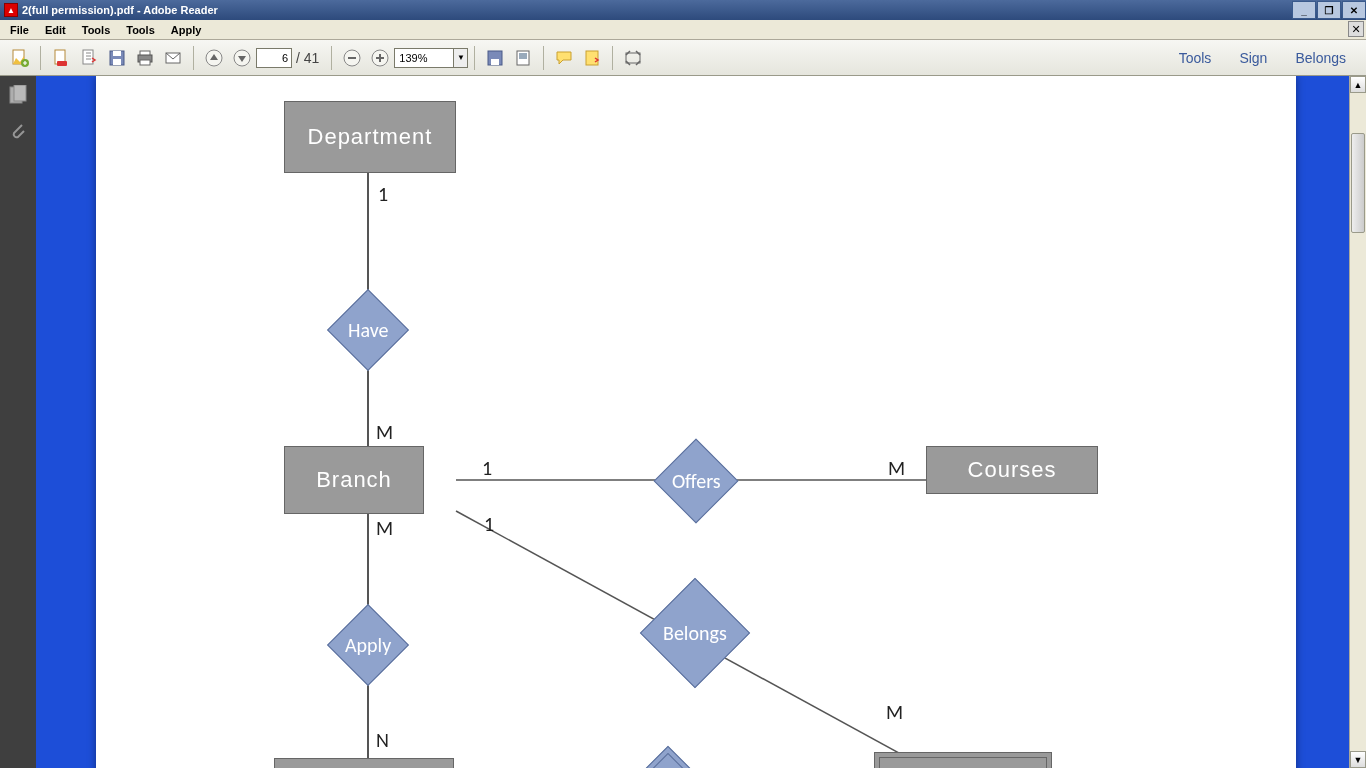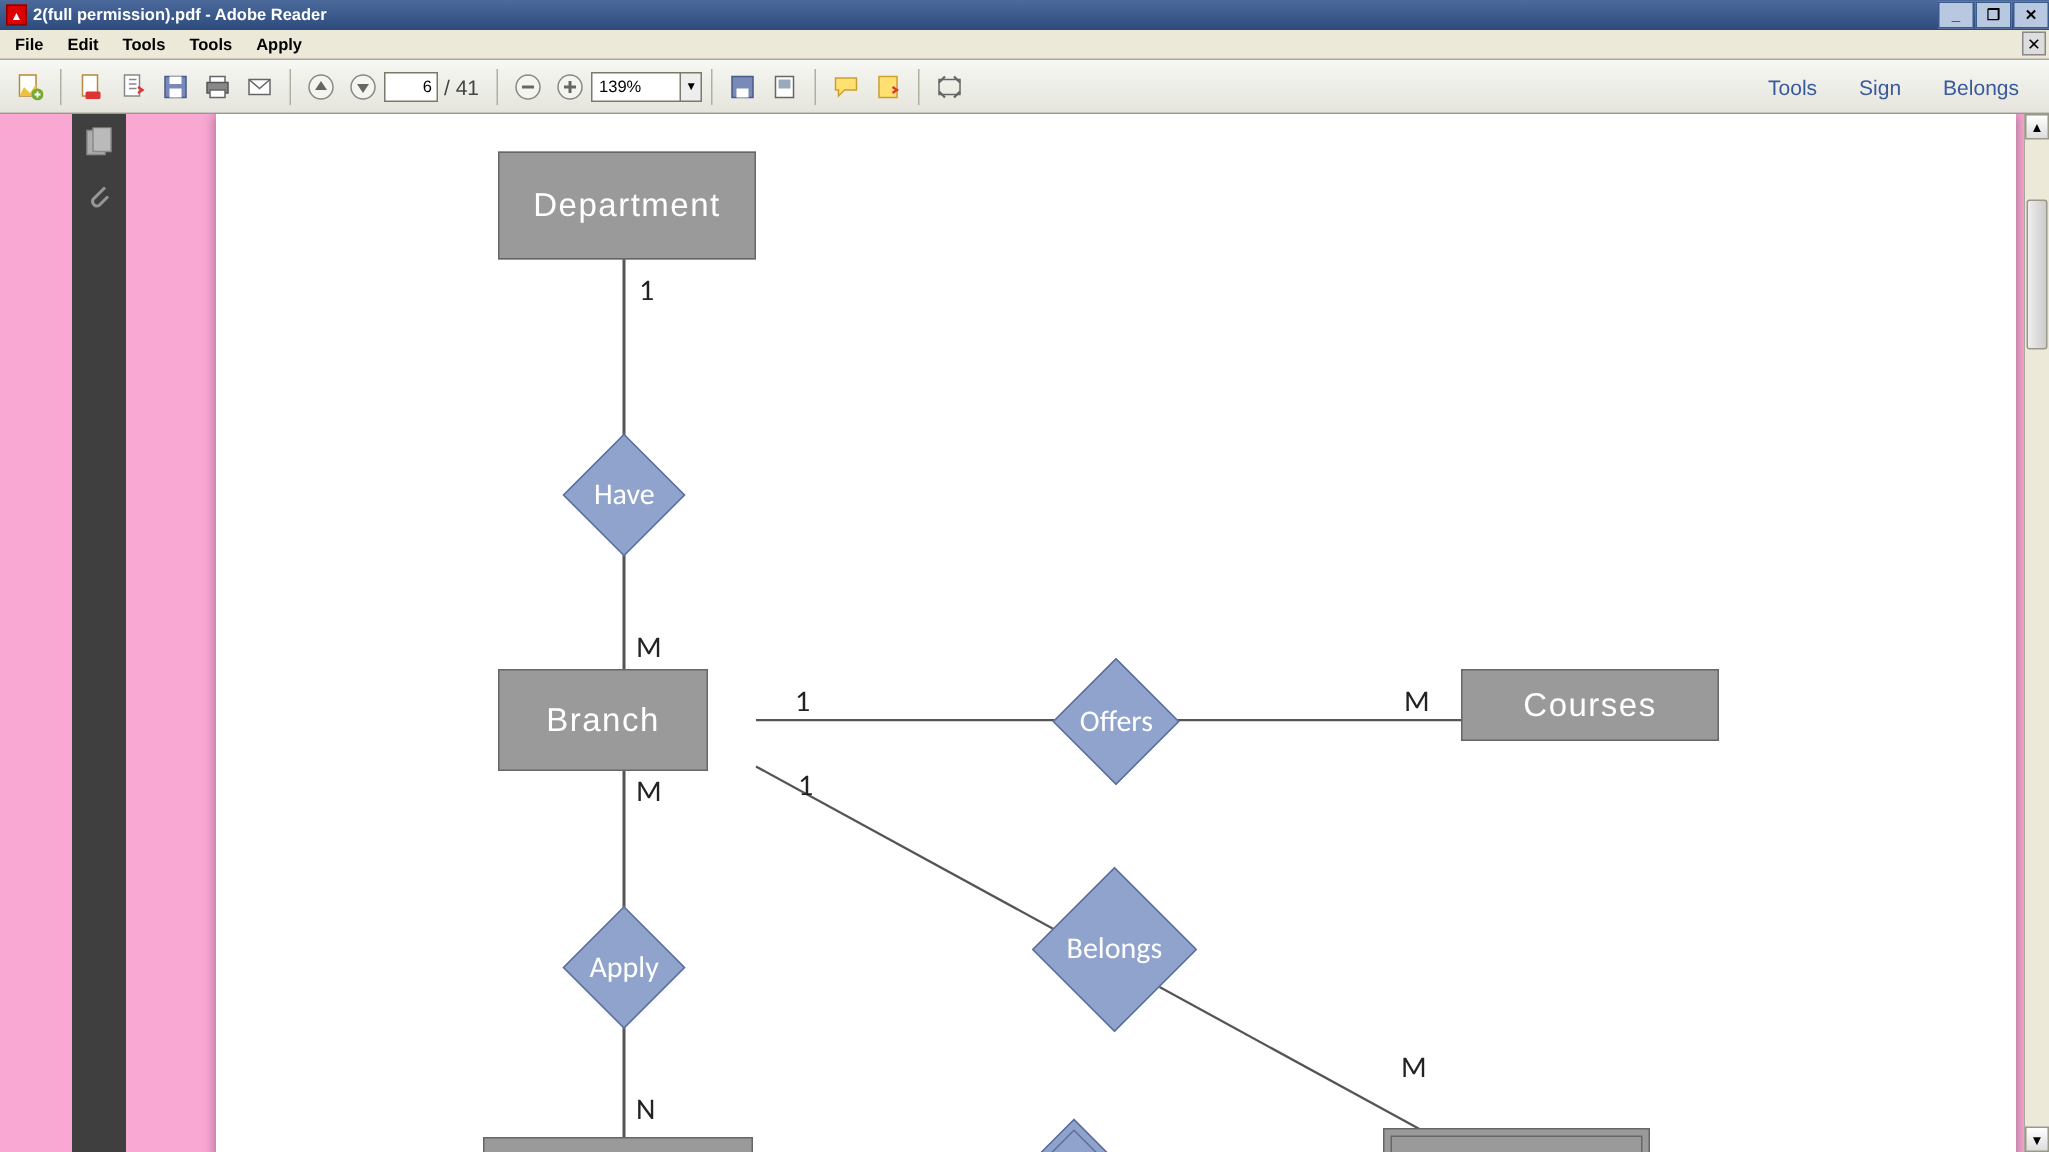--- a/index.html
+++ b/index.html
@@ -23,21 +23,21 @@
 .tbtn svg { width:18px; height:18px; }
 .tsep { width:1px; height:24px; background:#b0b0a0; margin:0 6px; }
 .page-input { width:36px; height:20px; border:1px solid #7a7a6a; text-align:right; font-size:11px; padding-right:3px; }
 .page-total { font-size:14px; color:#444; margin:0 6px 0 4px; }
 .zoom-input { width:60px; height:20px; border:1px solid #7a7a6a; font-size:11px; padding-left:4px; }
 .zoom-dd { width:14px; height:20px; border:1px solid #7a7a6a; border-left:none; background:#eee; display:flex; align-items:center; justify-content:center; font-size:8px; cursor:pointer; }
 .toolbar .flex { flex:1; }
 .tlink { font-size:14px; color:#3a5a9c; padding:0 14px; cursor:pointer; }
 
 
-.content { position:absolute; top:76px; left:0; right:0; bottom:0; display:flex; background:#f9a8d4;padding-left:48px; }
+.content { position:absolute; top:76px; left:0; right:0; bottom:0; display:flex; background:#1d4ed8; }
 .sidebar { width:36px; background:#3f3f3f; display:flex; flex-direction:column; align-items:center; padding-top:8px; gap:14px; }
 .sidebar .sbtn { width:22px; height:22px; display:flex; align-items:center; justify-content:center; cursor:pointer; opacity:.7; }
 .sidebar .sbtn svg { width:20px; height:20px; }
 
 .docwrap { flex:1; position:relative; overflow:hidden; }
 .page { position:absolute; left:60px; top:0; width:1200px; height:1200px; background:#fff; box-shadow:0 0 8px rgba(0,0,0,.4); }
 
 .scrollbar-v { position:absolute; right:0; top:76px; bottom:0; width:17px; background:#ece9d8; border-left:1px solid #aca899; }
 .scrollbar-v .arrow { height:17px; background:linear-gradient(#fff,#ddd); border:1px solid #9a9a8a; display:flex; align-items:center; justify-content:center; font-size:9px; cursor:pointer; }
 .scrollbar-v .track { position:absolute; top:17px; bottom:17px; left:0; right:0; }

